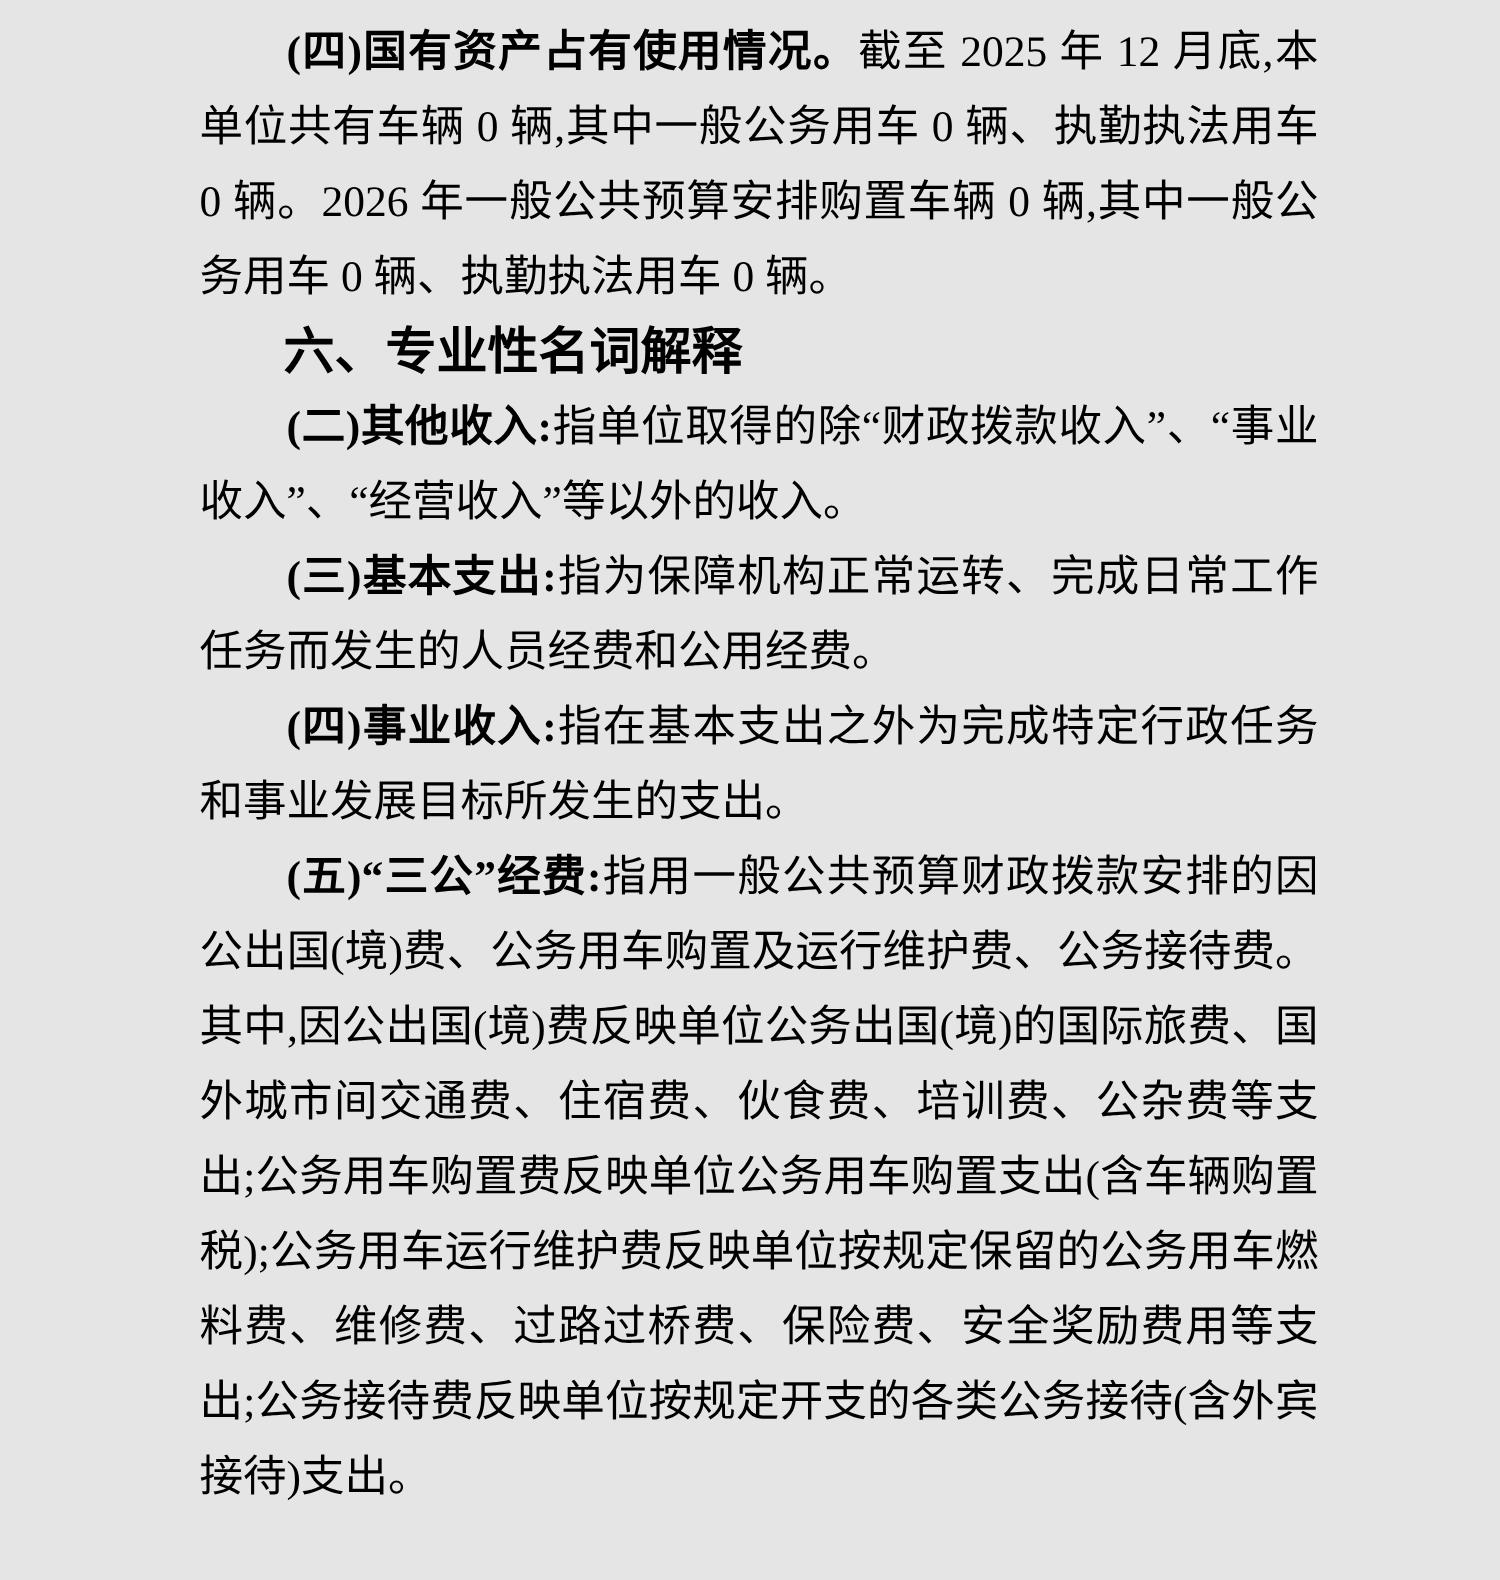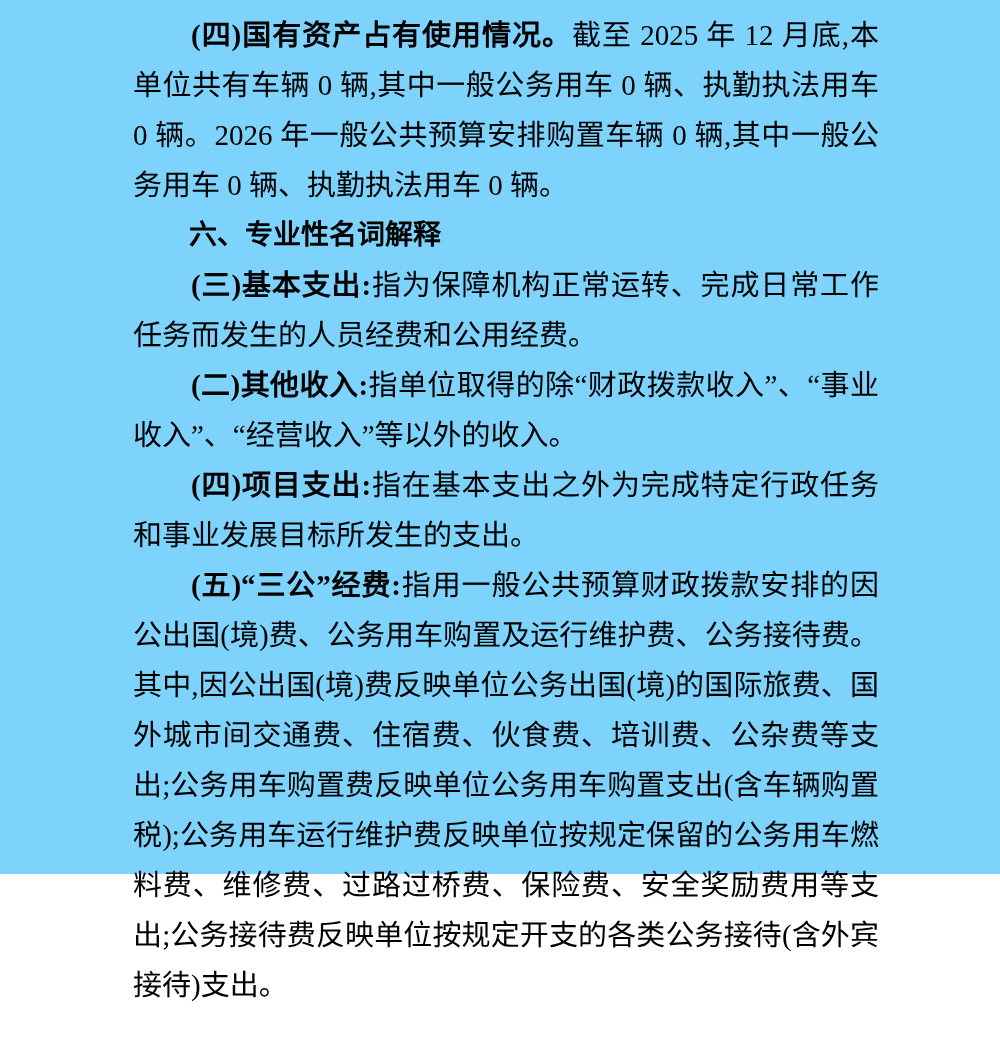--- a/index.html
+++ b/index.html
@@ -8,59 +8,59 @@
     background: #ffffff;
   }
   body {
     width: 1000px;
     height: 1053px;
     overflow: hidden;
   }
   .page {
     box-sizing: border-box;
     width: 1000px;
-    height: 874px;
+    height: 1053px;
     padding: 10px 121px 0 133px;
-    background: #7dd3fc;
+    background: #e5e5e5;
     color: #000000;
   }
   .para {
     margin: 0;
     font-family: "Liberation Serif", "DejaVu Serif", serif;
     font-size: 29px;
     line-height: 50px;
     text-align: justify;
     text-justify: inter-character;
     text-indent: 58px;
     color: #000000;
   }
   .para .lead {
     font-weight: 700;
   }
   .heading {
     margin: 0;
     font-family: "Liberation Sans", "DejaVu Sans", sans-serif;
-    font-size: 28px;
+    font-size: 34px;
     line-height: 50px;
     font-weight: 700;
     text-indent: 56px;
     color: #000000;
   }
 </style>
 </head>
 <body>
 
 <div class="page">
 
   <p class="para"><span class="lead">(四)国有资产占有使用情况。</span><span>截至 2025 年 12 月底,本单位共有车辆 0 辆,其中一般公务用车 0 辆、执勤执法用车 0 辆。2026 年一般公共预算安排购置车辆 0 辆,其中一般公务用车 0 辆、执勤执法用车 0 辆。</span></p>
 
   <h2 class="heading">六、专业性名词解释</h2>
 
 
+  <p class="para"><span class="lead">(二)其他收入:</span><span>指单位取得的除“财政拨款收入”、“事业收入”、“经营收入”等以外的收入。</span></p>
+
   <p class="para"><span class="lead">(三)基本支出:</span><span>指为保障机构正常运转、完成日常工作任务而发生的人员经费和公用经费。</span></p>
 
-  <p class="para"><span class="lead">(二)其他收入:</span><span>指单位取得的除“财政拨款收入”、“事业收入”、“经营收入”等以外的收入。</span></p>
-
-  <p class="para"><span class="lead">(四)项目支出:</span><span>指在基本支出之外为完成特定行政任务和事业发展目标所发生的支出。</span></p>
+  <p class="para"><span class="lead">(四)事业收入:</span><span>指在基本支出之外为完成特定行政任务和事业发展目标所发生的支出。</span></p>
 
   <p class="para"><span class="lead">(五)“三公”经费:</span><span>指用一般公共预算财政拨款安排的因公出国(境)费、公务用车购置及运行维护费、公务接待费。其中,因公出国(境)费反映单位公务出国(境)的国际旅费、国外城市间交通费、住宿费、伙食费、培训费、公杂费等支出;公务用车购置费反映单位公务用车购置支出(含车辆购置税);公务用车运行维护费反映单位按规定保留的公务用车燃料费、维修费、过路过桥费、保险费、安全奖励费用等支出;公务接待费反映单位按规定开支的各类公务接待(含外宾接待)支出。</span></p>
 
 </div>
 
 </body></html>

